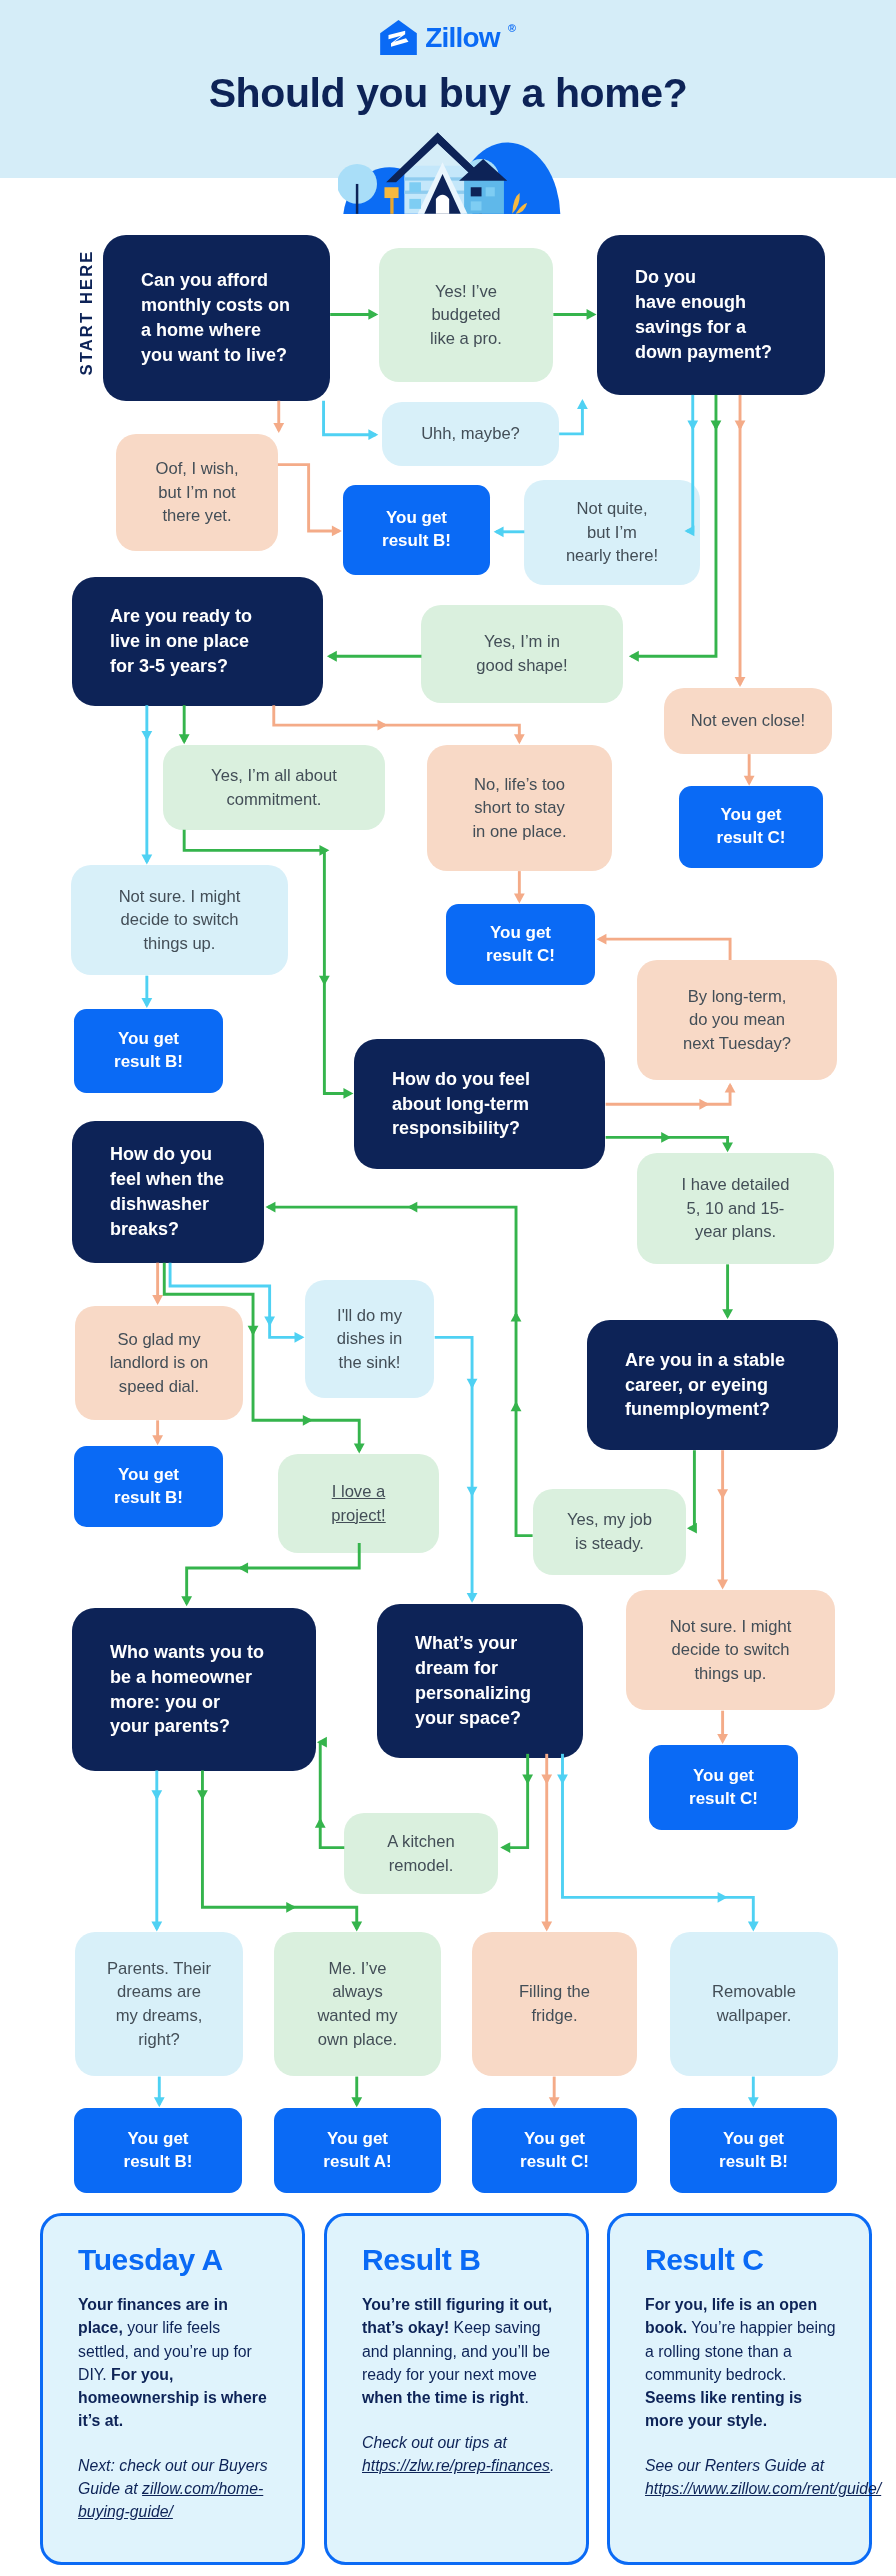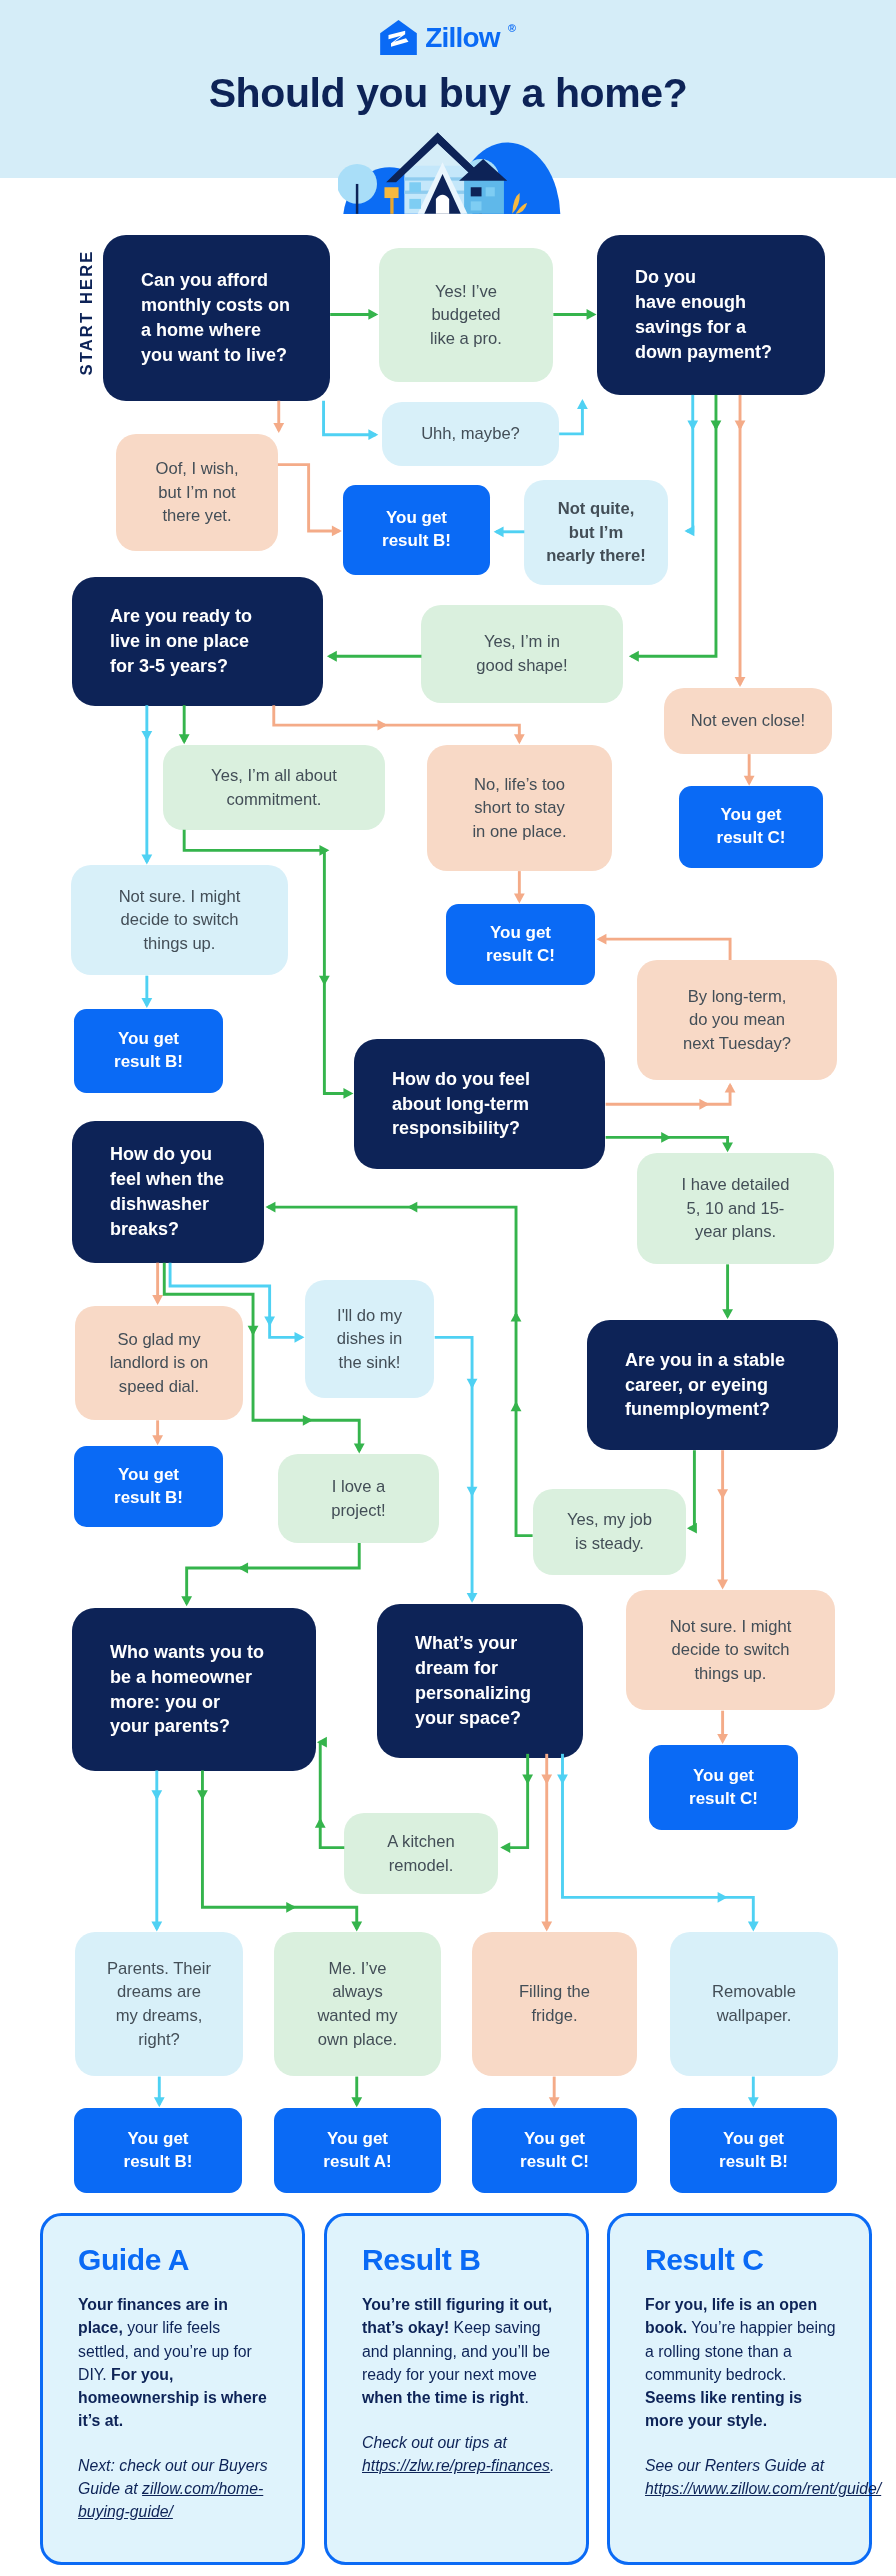--- a/index.html
+++ b/index.html
@@ -218,21 +218,21 @@
 dream for
 personalizing
 your space?</div>
       <div class="node answer green" style="left: 379px; top: 248px; width: 174px; height: 134px;">Yes! I’ve
 budgeted
 like a pro.</div>
       <div class="node answer blue" style="left: 382px; top: 402px; width: 177px; height: 64px;">Uhh, maybe?</div>
       <div class="node answer peach" style="left: 116px; top: 434px; width: 162px; height: 117px;">Oof, I wish,
 but I’m not
 there yet.</div>
-      <div class="node answer blue" style="left: 524px; top: 480px; width: 144px; height: 105px; font-weight: bold;">Not quite,
+      <div class="node answer blue" style="left: 524px; top: 480px; width: 176px; height: 105px;">Not quite,
 but I’m
 nearly there!</div>
       <div class="node answer green" style="left: 421px; top: 605px; width: 202px; height: 98px;">Yes, I’m in
 good shape!</div>
       <div class="node answer peach" style="left: 664px; top: 688px; width: 168px; height: 66px;">Not even close!</div>
       <div class="node answer green" style="left: 163px; top: 745px; width: 222px; height: 85px;">Yes, I’m all about
 commitment.</div>
       <div class="node answer peach" style="left: 427px; top: 745px; width: 185px; height: 126px;">No, life’s too
 short to stay
 in one place.</div>
@@ -244,21 +244,21 @@
 next Tuesday?</div>
       <div class="node answer green" style="left: 637px; top: 1153px; width: 197px; height: 111px;">I have detailed
 5, 10 and 15-
 year plans.</div>
       <div class="node answer peach" style="left: 75px; top: 1306px; width: 168px; height: 114px;">So glad my
 landlord is on
 speed dial.</div>
       <div class="node answer blue" style="left: 305px; top: 1280px; width: 129px; height: 118px;">I'll do my
 dishes in
 the sink!</div>
-      <div class="node answer green" style="left: 278px; top: 1454px; width: 161px; height: 89px;">I love a
+      <div class="node answer green" style="left: 278px; top: 1454px; width: 161px; height: 99px; text-decoration: underline;">I love a
 project!</div>
       <div class="node answer green" style="left: 533px; top: 1489px; width: 153px; height: 86px;">Yes, my job
 is steady.</div>
       <div class="node answer peach" style="left: 626px; top: 1590px; width: 209px; height: 120px;">Not sure. I might
 decide to switch
 things up.</div>
       <div class="node answer green" style="left: 344px; top: 1813px; width: 154px; height: 81px;">A kitchen
 remodel.</div>
       <div class="node answer blue" style="left: 75px; top: 1932px; width: 168px; height: 144px;">Parents. Their
 dreams are
@@ -289,21 +289,21 @@
       <div class="node button" style="left: 274px; top: 2108px; width: 167px; height: 85px;">You get
 result A!</div>
       <div class="node button" style="left: 472px; top: 2108px; width: 165px; height: 85px;">You get
 result C!</div>
       <div class="node button" style="left: 670px; top: 2108px; width: 167px; height: 85px;">You get
 result B!</div>
     </div>
 
   <div id="results">
       <div class="panel" style="left: 40px;">
-        <h2>Guide A</h2>
+        <h2>Tuesday A</h2>
         <p><span class="b ">Your finances are in place,</span><span class=""> your life feels settled, and you’re up for DIY. </span><span class="b ">For you, homeownership is where it’s at.</span></p>
         <p><span class="i ">Next: check out our Buyers Guide at </span><span class="i u">zillow.com/home-buying-guide/</span></p>
       </div>
       <div class="panel" style="left: 324px;">
         <h2>Result B</h2>
         <p><span class="b ">You’re still figuring it out, that’s okay!</span><span class=""> Keep saving and planning, and you’ll be ready for your next move </span><span class="b ">when the time is right</span><span class="">.</span></p>
         <p><span class="i ">Check out our tips at </span><span class="i u">https://zlw.re/prep-finances</span><span class="i ">.</span></p>
       </div>
       <div class="panel" style="left: 607px;">
         <h2>Result C</h2>

